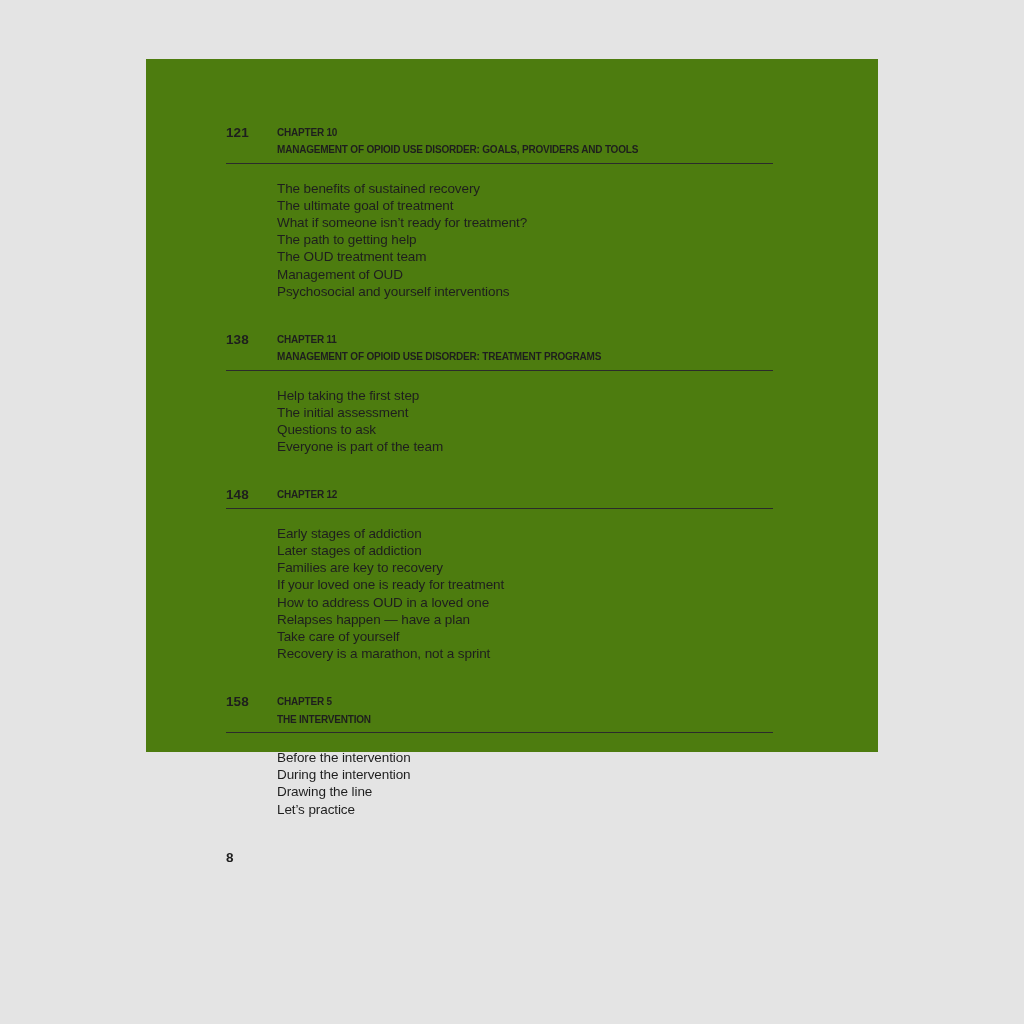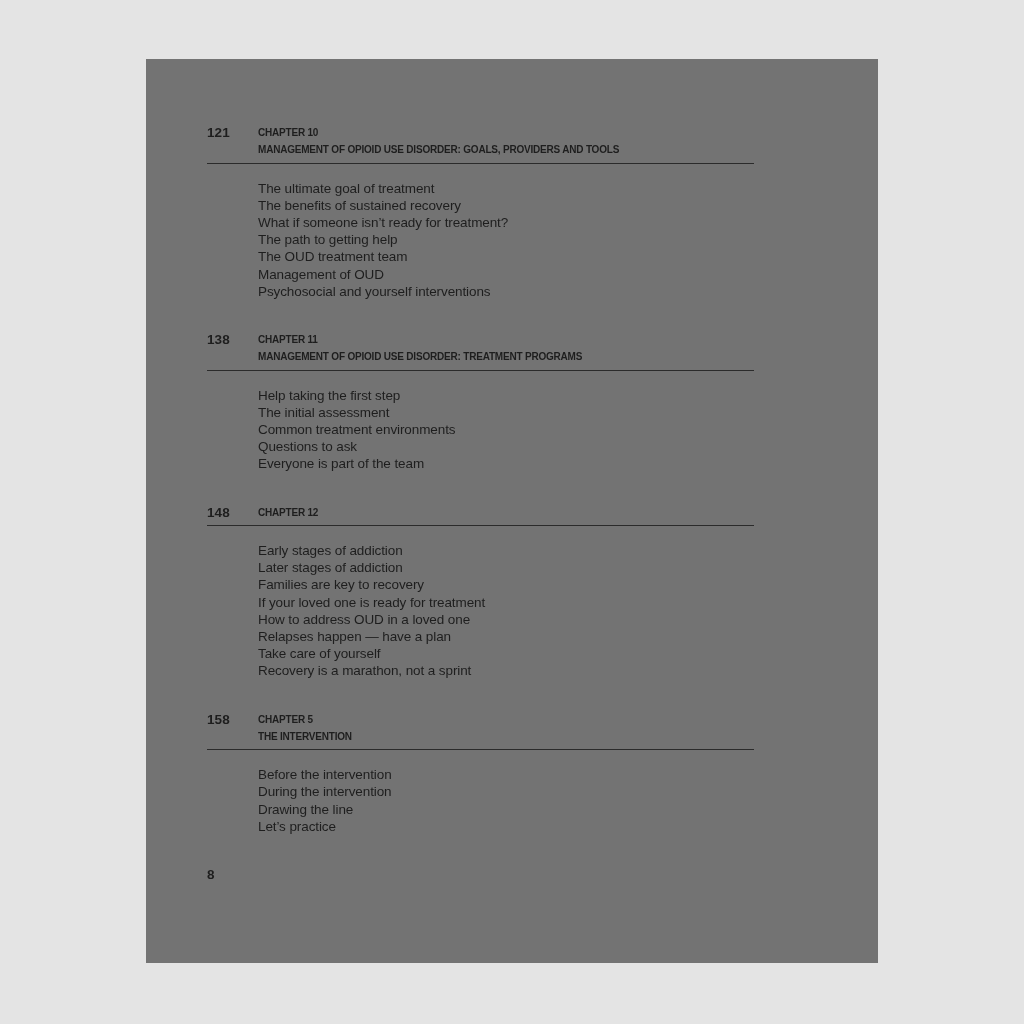--- a/index.html
+++ b/index.html
@@ -13,24 +13,24 @@
     overflow: hidden;
     position: relative;
     font-family: "Liberation Sans", sans-serif;
     color: #1e1e1e;
   }
   .paper {
     position: absolute;
     left: 146px;
     top: 59px;
     width: 732px;
-    height: 904px;
-    background: #737373;
+    height: 693px;
+    background: #4d7c0f;
     box-sizing: border-box;
-    padding: 65px 0 0 61px;
+    padding: 65px 0 0 80px;
   }
   .toc-section {
     width: 547px;
     margin-bottom: 31px;
   }
   .heading-row {
     display: grid;
     grid-template-columns: 51px 1fr;
     align-items: start;
   }
@@ -82,43 +82,42 @@
   <div class="toc-section">
     <div class="heading-row">
       <div class="chapter-num">121</div>
       <div class="chapter-heading">
         <span>CHAPTER 10</span>
         <span class="chapter-title">MANAGEMENT OF OPIOID USE DISORDER: GOALS, PROVIDERS AND TOOLS</span>
       </div>
     </div>
     <hr class="rule">
     <div class="items">
+      <div class="toc-item">The benefits of sustained recovery</div>
       <div class="toc-item">The ultimate goal of treatment</div>
-      <div class="toc-item">The benefits of sustained recovery</div>
       <div class="toc-item">What if someone isn’t ready for treatment?</div>
       <div class="toc-item">The path to getting help</div>
       <div class="toc-item">The OUD treatment team</div>
       <div class="toc-item">Management of OUD</div>
       <div class="toc-item">Psychosocial and yourself interventions</div>
     </div>
   </div>
 
   <div class="toc-section">
     <div class="heading-row">
       <div class="chapter-num">138</div>
       <div class="chapter-heading">
         <span>CHAPTER 11</span>
         <span class="chapter-title">MANAGEMENT OF OPIOID USE DISORDER: TREATMENT PROGRAMS</span>
       </div>
     </div>
     <hr class="rule">
     <div class="items">
       <div class="toc-item">Help taking the first step</div>
       <div class="toc-item">The initial assessment</div>
-      <div class="toc-item">Common treatment environments</div>
       <div class="toc-item">Questions to ask</div>
       <div class="toc-item">Everyone is part of the team</div>
     </div>
   </div>
 
   <div class="toc-section">
     <div class="heading-row">
       <div class="chapter-num">148</div>
       <div class="chapter-heading">
         <span>CHAPTER 12</span>

